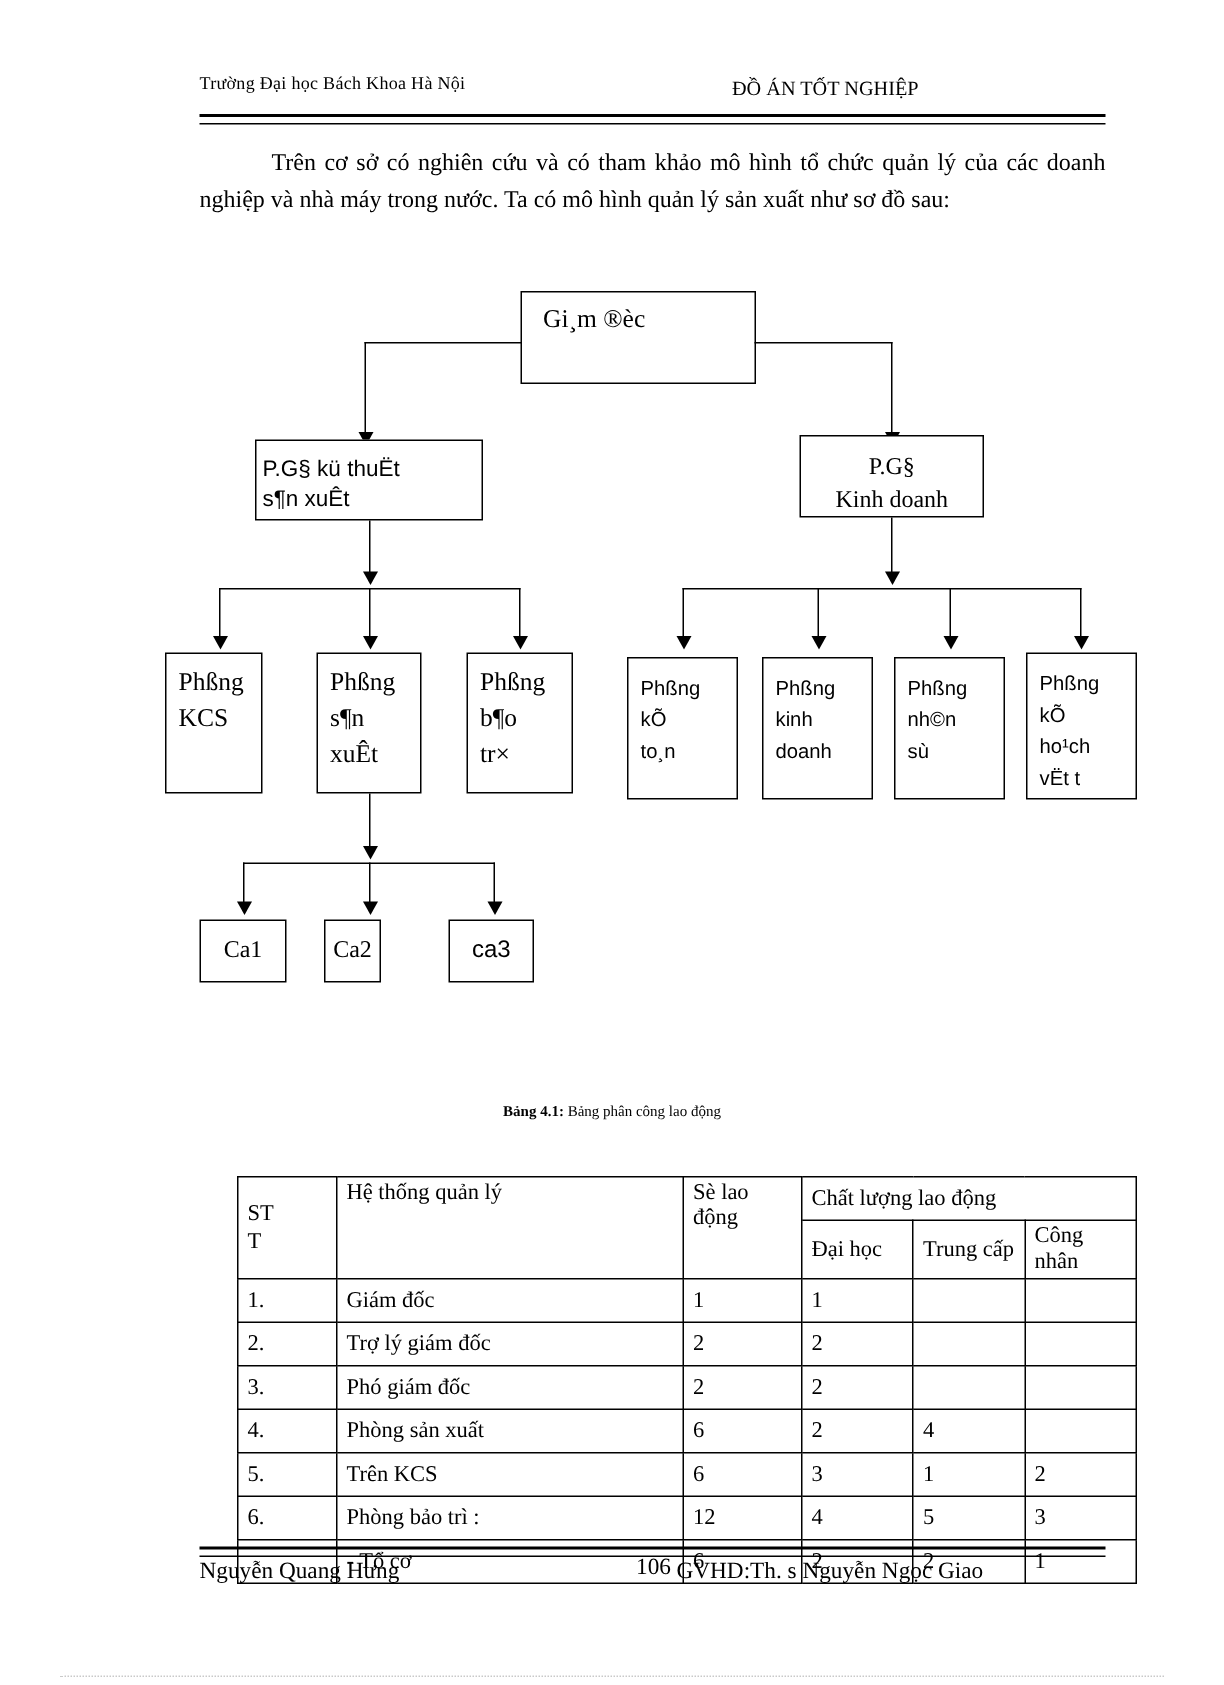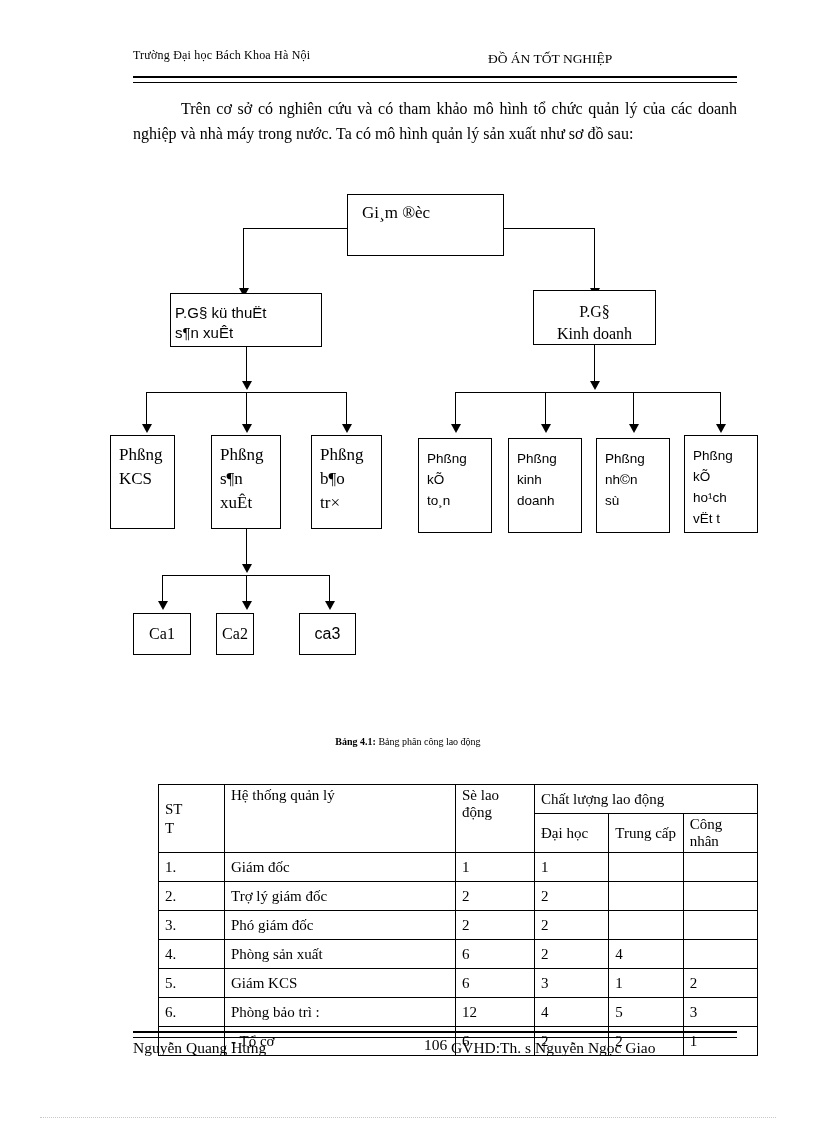--- a/index.html
+++ b/index.html
@@ -266,21 +266,21 @@
       <tr>
         <td>4.</td>
         <td>Phòng sản xuất</td>
         <td>6</td>
         <td>2</td>
         <td>4</td>
         <td></td>
       </tr>
       <tr>
         <td>5.</td>
-        <td>Giám KCS</td>
+        <td>Trên KCS</td>
         <td>6</td>
         <td>3</td>
         <td>1</td>
         <td>2</td>
       </tr>
       <tr>
         <td>6.</td>
         <td>Phòng bảo trì :</td>
         <td>12</td>
         <td>4</td>

